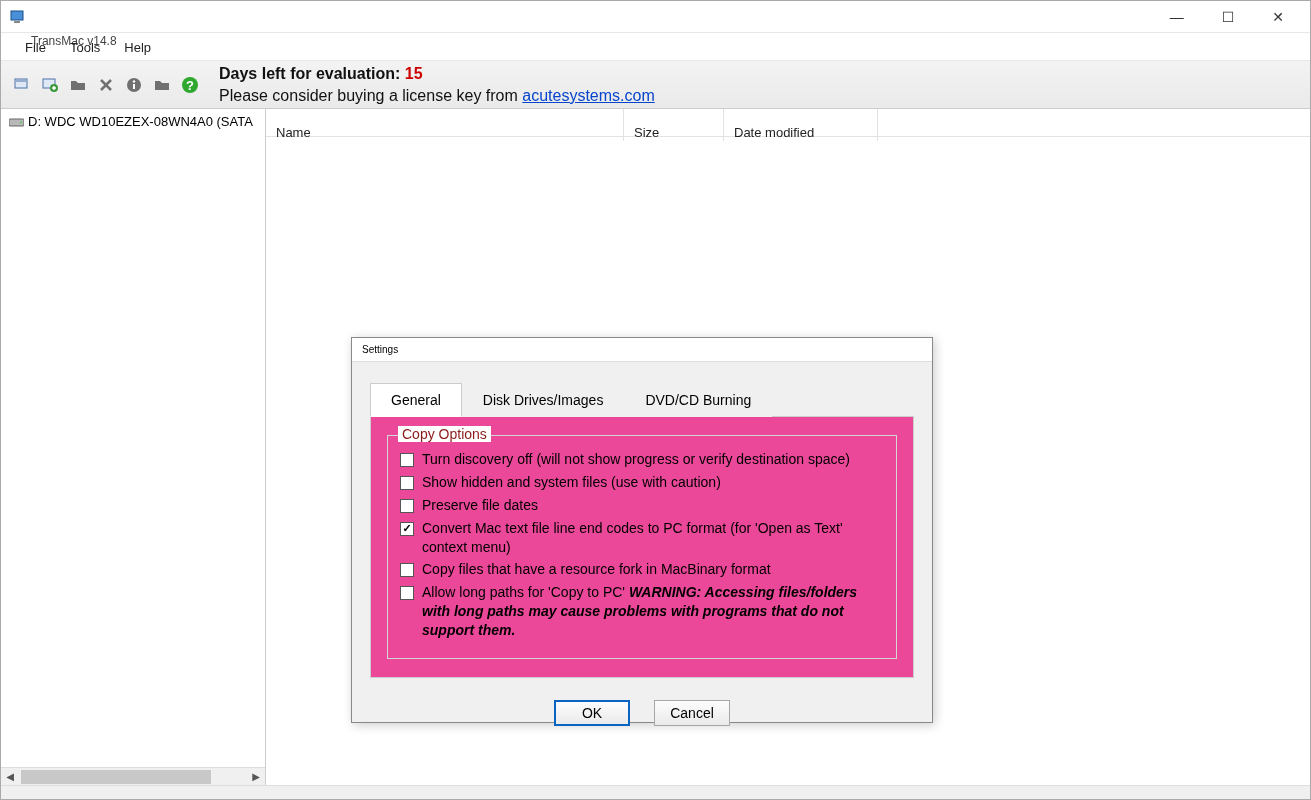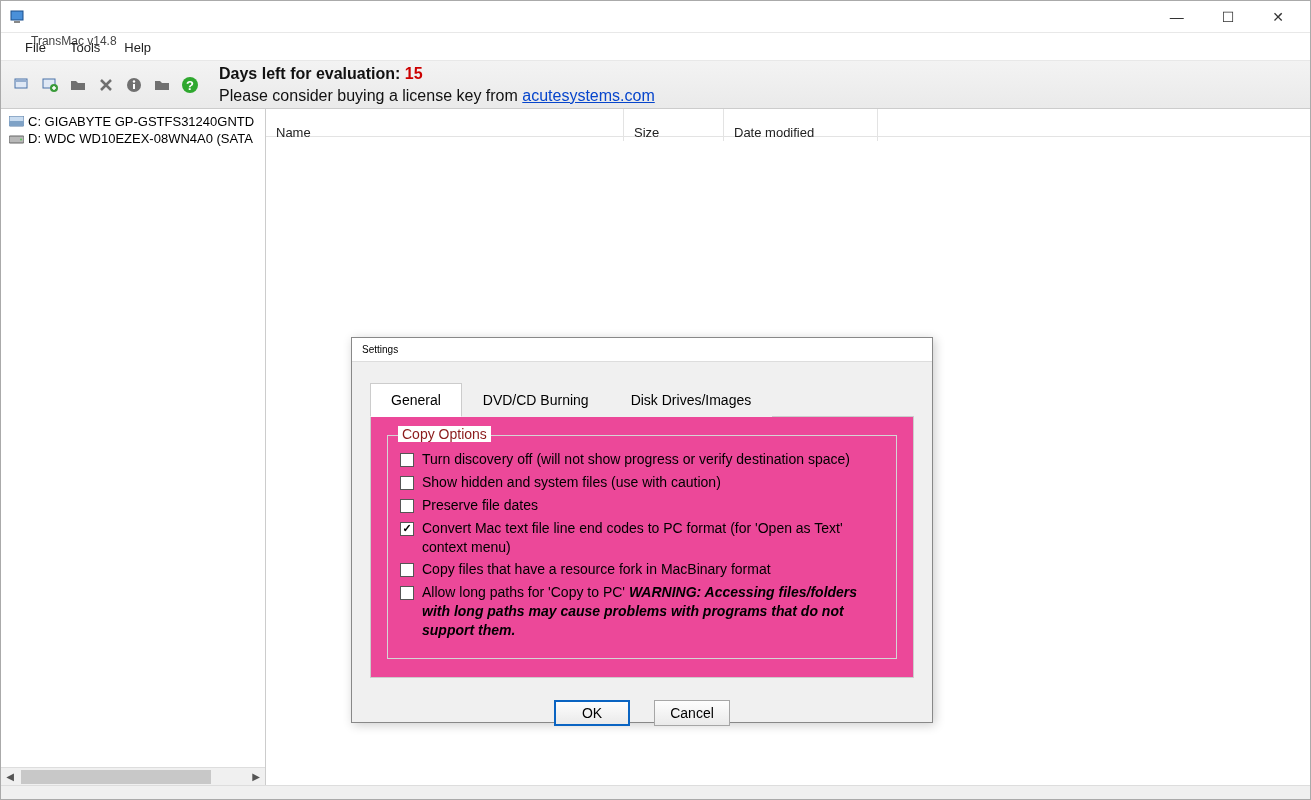--- a/index.html
+++ b/index.html
@@ -151,29 +151,20 @@
     <div>
       <span>Please consider buying a license key from </span><a>acutesystems.com</a>
     </div>
   </div>
 </div>
 
 <div class="main">
 
   <div class="sidebar">
     <div class="drive-list">
-      <div class="drive-item">
-        <span class="drive-icon">
-            <svg width="15" height="12" viewBox="0 0 15 12">
-              <rect x="0" y="0" width="15" height="10" rx="1" fill="#c9dcf0" stroke="#5a7da4"></rect>
-              <rect x="0" y="5" width="15" height="5" rx="1" fill="#7fa2c6"></rect>
-            </svg>
-          </span>
-        <span>C:  GIGABYTE GP-GSTFS31240GNTD</span>
-      </div>
       <div class="drive-item">
         <span class="drive-icon">
             <svg width="15" height="12" viewBox="0 0 15 12">
               <rect x="0" y="3" width="15" height="7" rx="1" fill="#b8b8b8" stroke="#666"></rect>
               <circle cx="12" cy="6.5" r="1" fill="#5c5"></circle>
             </svg>
           </span>
         <span>D:  WDC WD10EZEX-08WN4A0 (SATA</span>
       </div>
     </div>
@@ -192,22 +183,22 @@
       <div class="col" style="flex:1;border-right:none"></div>
     </div>
   </div>
 
   <div class="dialog-backdrop">
     <div class="dialog">
       <div class="dlg-title">Settings</div>
       <div class="dlg-body">
         <div class="tabstrip">
           <div class="tab active">General</div>
+          <div class="tab">Disk Drives/Images</div>
           <div class="tab">DVD/CD Burning</div>
-          <div class="tab">Disk Drives/Images</div>
         </div>
         <div class="tab-body">
           <div class="fieldset">
             <div class="legend">Copy Options</div>
 
             <div class="opt-row">
               <span class="chk"></span>
               <span class="lbl">Turn discovery off (will not show progress or verify destination space)</span>
             </div>
             <div class="opt-row">

